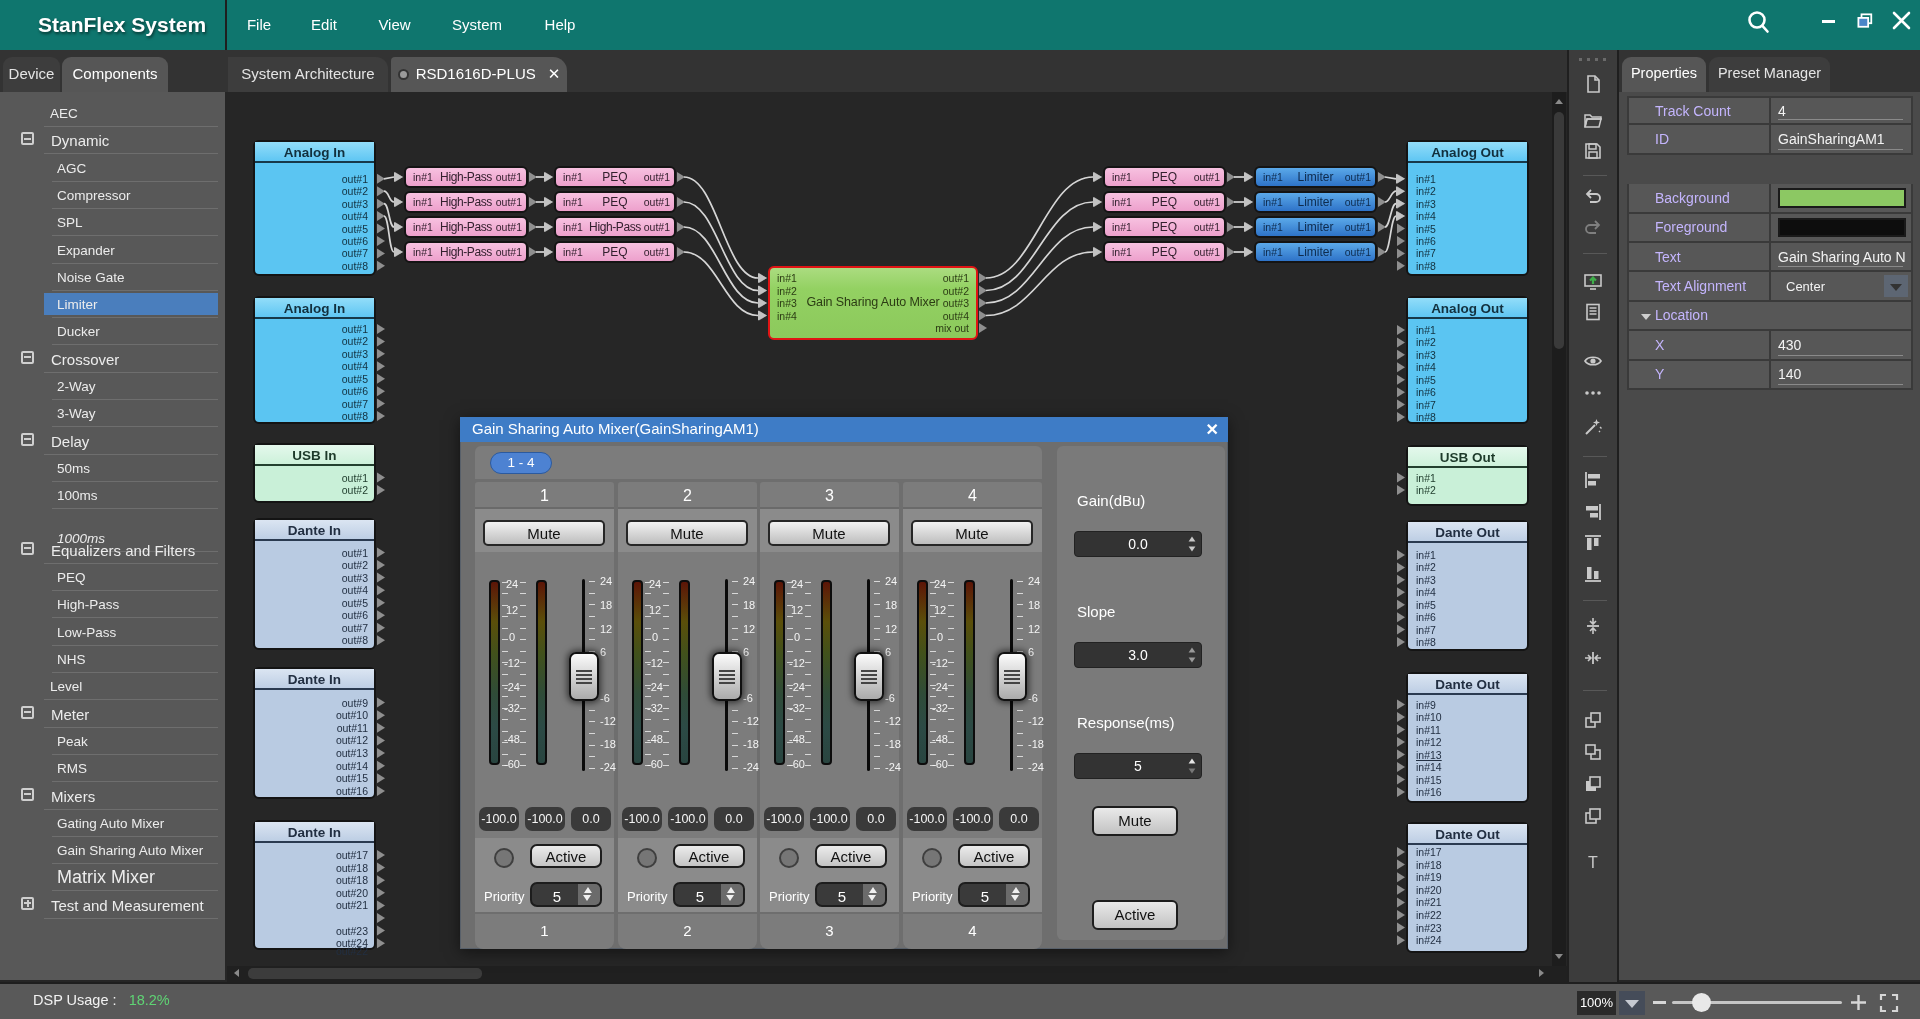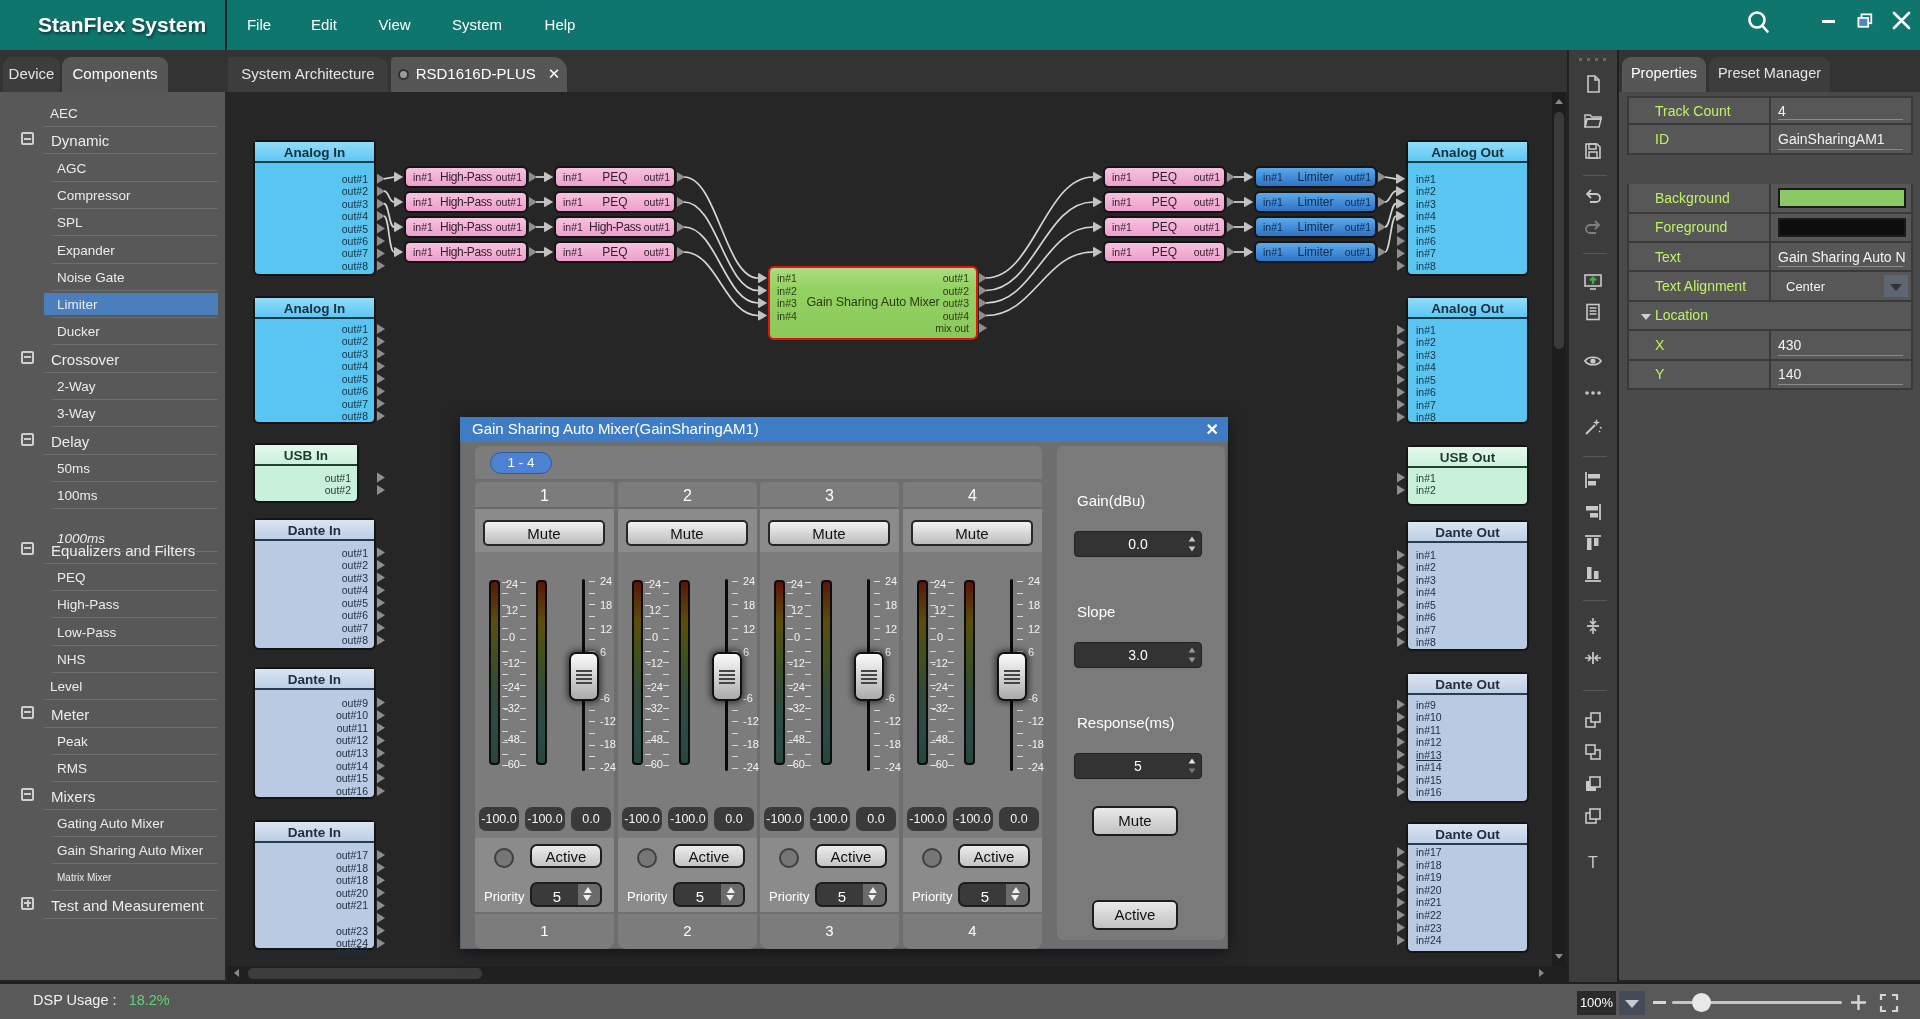--- a/index.html
+++ b/index.html
@@ -50,21 +50,21 @@
 #hsb .th { position:absolute; left:21px; top:2px; width:234px; height:11px; background:#3c3c3c; border-radius:5px; }
 .sarrow { position:absolute; width:0; height:0; }
 
 #toolbar { position:absolute; left:1567px; top:50px; width:52px; height:932px; background:#3c3c3c; border-left:2px solid #1f1f1f; border-right:2px solid #1f1f1f; }
 .ticon { position:absolute; left:50%; transform:translate(-50%,-50%); }
 .tsep { position:absolute; left:14px; width:24px; height:1px; background:#585858; }
 
 #rpanel { position:absolute; left:1619px; top:92px; width:301px; height:888px; background:#4a4a4a; }
 .prow { position:absolute; left:8px; width:286px; background:#575757; border:2px solid #3a3a3a; border-top:none; }
 .prow.first { border-top:2px solid #3a3a3a; }
-.prow .pl { position:absolute; left:26px; top:50%; transform:translateY(-50%); color:#bef264; font-size:14px; white-space:nowrap; }
+.prow .pl { position:absolute; left:26px; top:50%; transform:translateY(-50%); color:#c4b5fd; font-size:14px; white-space:nowrap; }
 .prow .pv { position:absolute; left:149px; top:50%; transform:translateY(-50%); color:#f2f2f2; font-size:14px; white-space:nowrap; }
 .prow .dvd { position:absolute; left:140px; top:0; bottom:0; width:2px; background:#3a3a3a; }
 .prow .ul { position:absolute; left:149px; right:8px; bottom:3px; height:1px; background:#8a8a8a; }
 
 #statusbar { position:absolute; left:0; top:982px; width:1920px; height:37px; background:#595959; border-top:2px solid #1f1f1f; }
 
 #dlg { position:absolute; left:460px; top:417px; width:768px; height:532px; background:#6e6e6e;
   border:1px solid #58606a; box-shadow:0 3px 14px rgba(0,0,0,0.5); }
 #dlgtitle { position:absolute; left:-1px; top:-1px; width:768px; height:25px; background:#3e7cc6;
   color:#fff; font-size:15px; line-height:24px; padding-left:12px; }
@@ -255,21 +255,21 @@
     </div>
 <div class="trow" style="top:716.8px;">
       <div class="lab" style="left:57px;font-size:13.5px;">Gating Auto Mixer</div>
       <div class="sep" style="left:52px;"></div>
     </div>
 <div class="trow" style="top:744.1px;">
       <div class="lab" style="left:57px;font-size:13.5px;">Gain Sharing Auto Mixer</div>
       <div class="sep" style="left:52px;"></div>
     </div>
 <div class="trow" style="top:771.4px;">
-      <div class="lab" style="left:57px;font-size:10px;">Matrix Mixer</div>
+      <div class="lab" style="left:57px;font-size:18px;">Matrix Mixer</div>
       <div class="sep" style="left:52px;"></div>
     </div>
 <div class="trow" style="top:798.7px;">
       <div class="tico plus" style="top:6px;"></div>
       <div class="lab" style="left:51px;font-size:15px;">Test and Measurement</div>
       <div class="sep" style="left:44px;"></div>
     </div>
 </div>
 <div id="canvas">
 <div class="blk aio" style="left:26px;top:48px;width:123px;height:136px;">
@@ -287,21 +287,21 @@
       <div class="hd">Analog In</div>
       <div class="port" style="right:6px;top:31.0px;">out#1</div>
       <div class="port" style="right:6px;top:43.43000000000001px;">out#2</div>
       <div class="port" style="right:6px;top:55.860000000000014px;">out#3</div>
       <div class="port" style="right:6px;top:68.29000000000002px;">out#4</div>
       <div class="port" style="right:6px;top:80.72000000000003px;">out#5</div>
       <div class="port" style="right:6px;top:93.14999999999998px;">out#6</div>
       <div class="port" style="right:6px;top:105.57999999999998px;">out#7</div>
       <div class="port" style="right:6px;top:118.00999999999999px;">out#8</div>
     </div>
-<div class="blk usb" style="left:26px;top:351px;width:106px;height:60px;">
+<div class="blk usb" style="left:26px;top:351px;width:123px;height:60px;">
       <div class="hd">USB In</div>
       <div class="port" style="right:6px;top:32.5px;">out#1</div>
       <div class="port" style="right:6px;top:45.0px;">out#2</div>
     </div>
 <div class="blk dan" style="left:26px;top:426px;width:123px;height:132px;">
       <div class="hd">Dante In</div>
       <div class="port" style="right:6px;top:32.5px;">out#1</div>
       <div class="port" style="right:6px;top:45.049999999999955px;">out#2</div>
       <div class="port" style="right:6px;top:57.60000000000002px;">out#3</div>
       <div class="port" style="right:6px;top:70.14999999999998px;">out#4</div>

